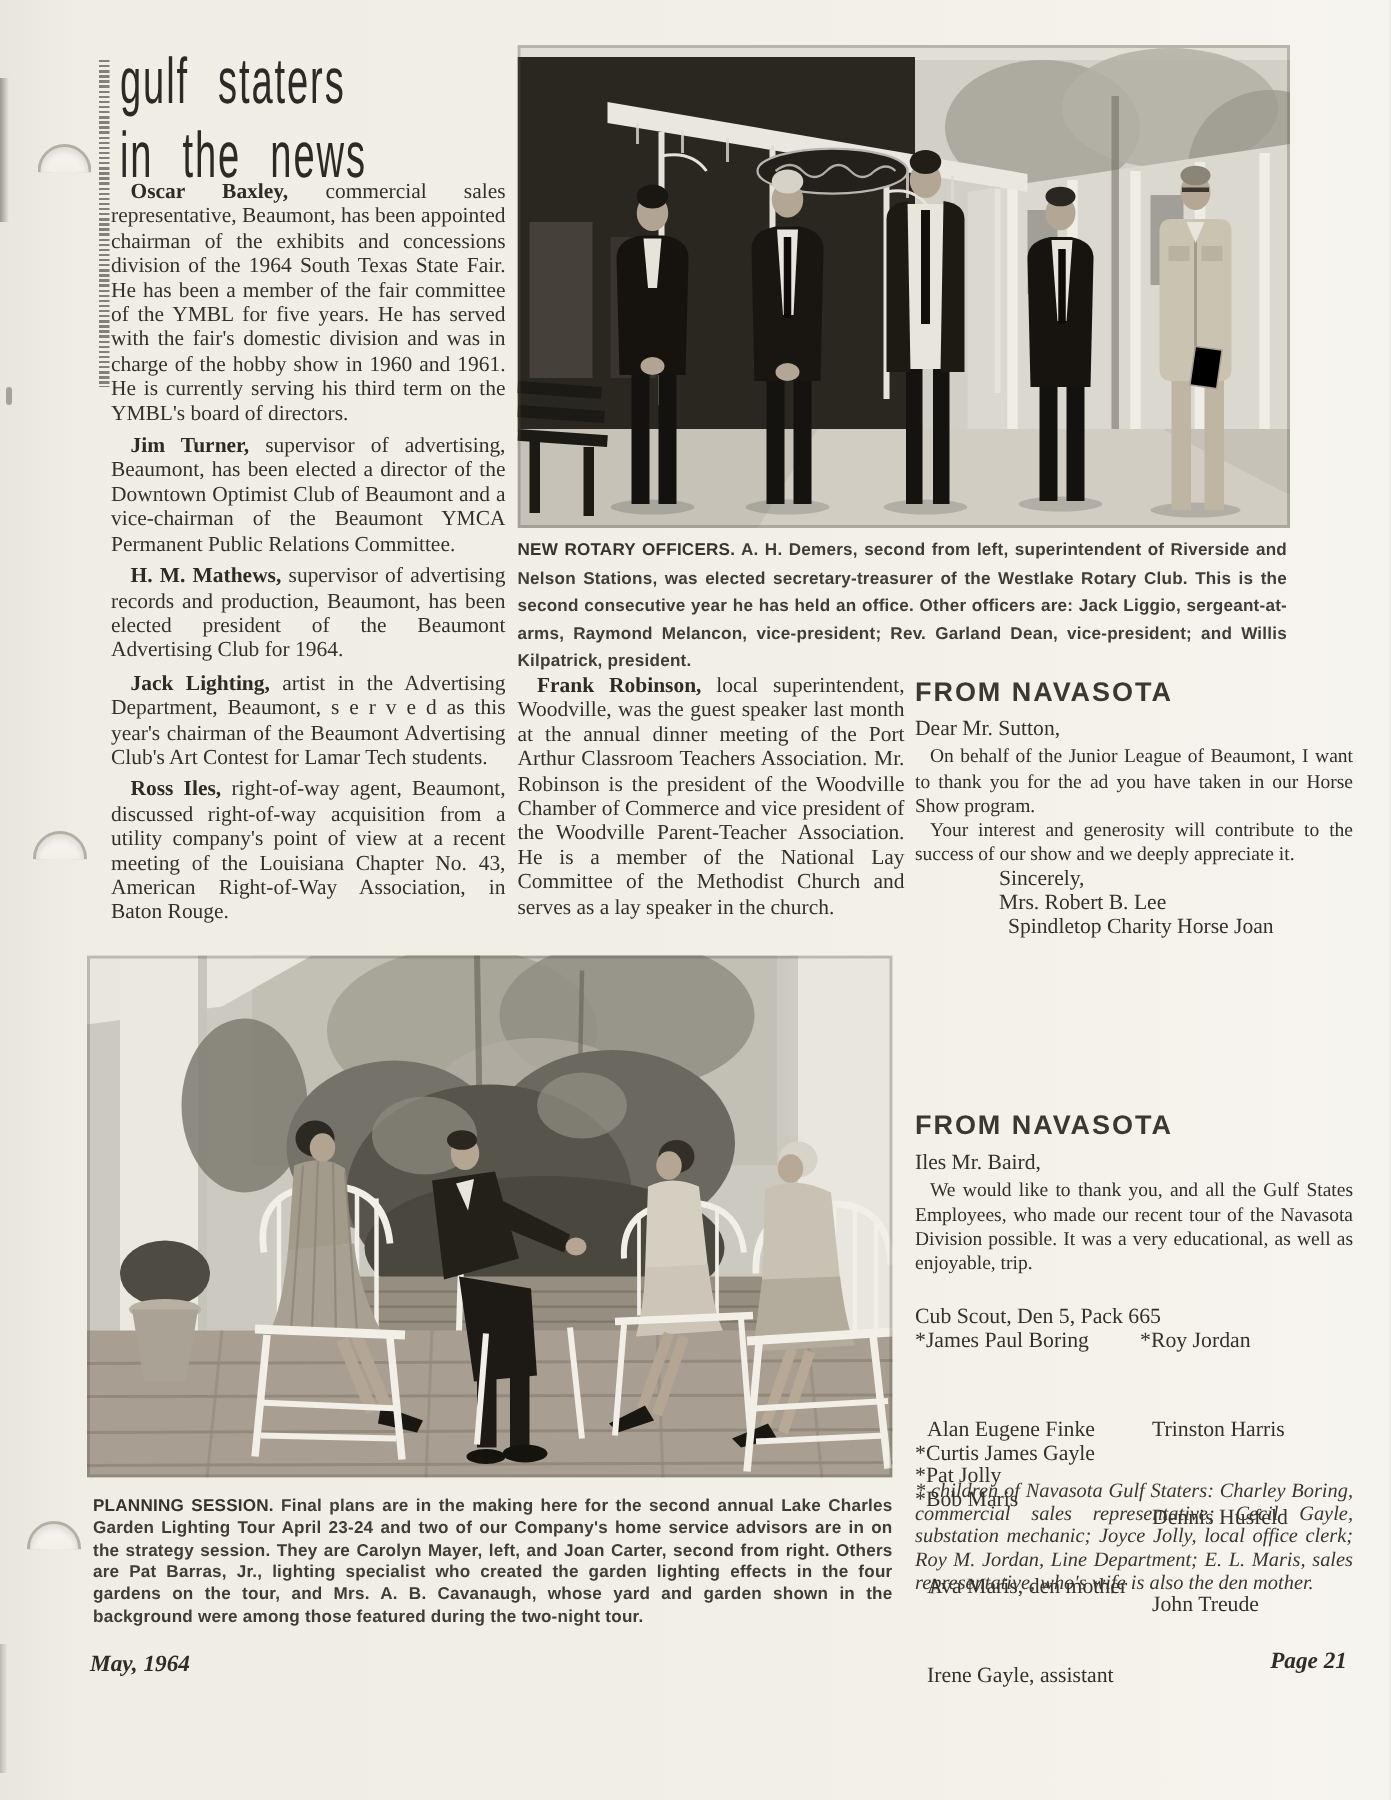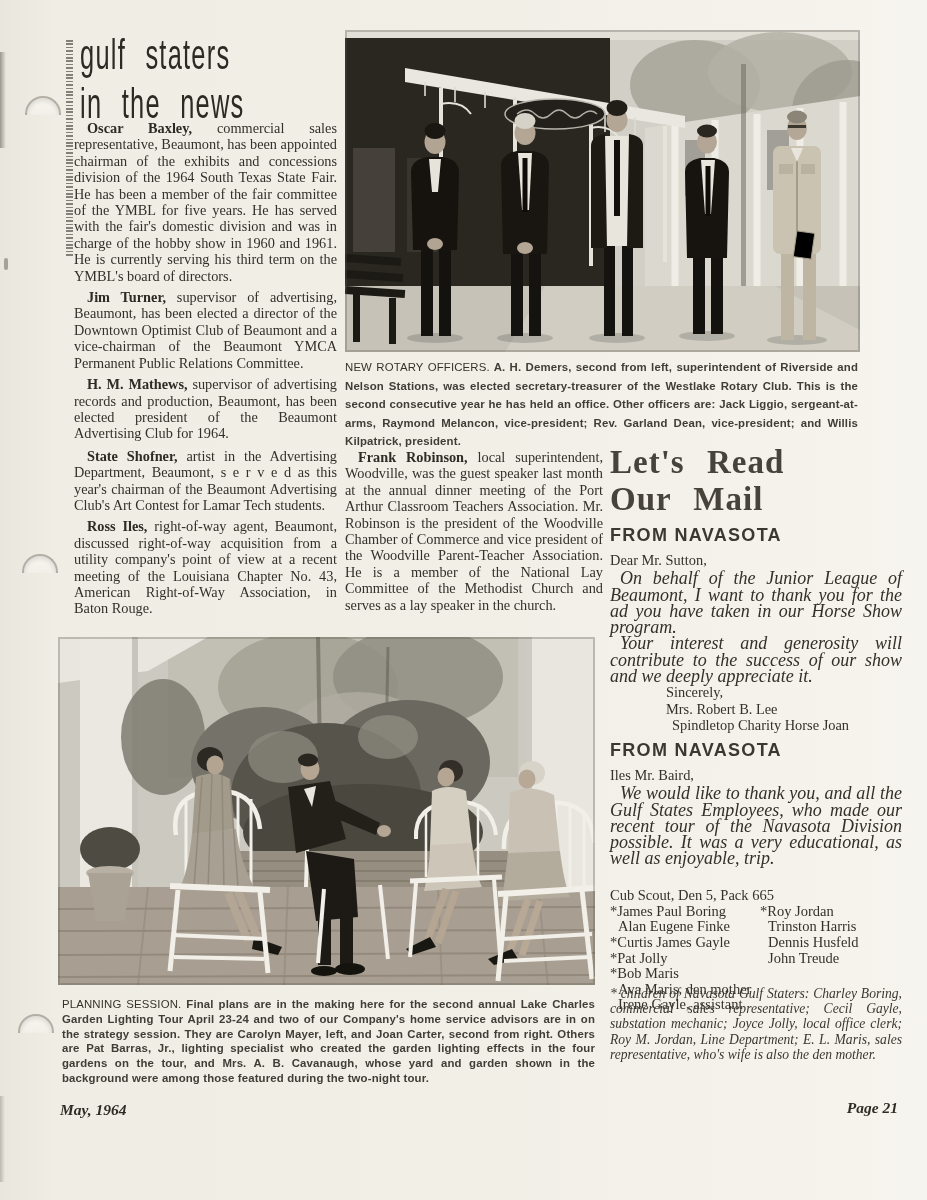--- a/index.html
+++ b/index.html
@@ -24,43 +24,43 @@
   .col-right1{ position:absolute; left:610px; top:444px; width:292px; }
   .col-right2{ position:absolute; left:610px; top:733px; width:292px; }
 
   .news-p { font-size:14.3px; line-height:16.4px; text-align:justify; text-indent:13px; margin-bottom:5px; color:#33302a; }
   .lead { font-weight:700; color:#2e2b25; }
 
   .mail-title { font-size:33px; line-height:37px; font-weight:700; letter-spacing:1px; word-spacing:13px; color:#48433a; }
   .mail-heading { font-family:"Liberation Sans","DejaVu Sans",sans-serif; font-weight:700; font-size:18px;
     letter-spacing:1.3px; color:#3b3831; margin:7px 0 6px; }
   .salutation { font-size:14.4px; line-height:16.3px; margin-bottom:2px; }
-  .letter-p { font-size:18px; line-height:16.3px; text-align:justify; text-indent:10px; color:#33302a;font-style:italic; }
+  .letter-p { font-size:13px; line-height:16.3px; text-align:justify; text-indent:10px; color:#33302a; }
   .closing { font-size:14.4px; line-height:16.3px; padding-left:56px; }
   .closing.sig2 { padding-left:62px; }
 
   .group-line { font-size:14.5px; line-height:16px; margin-top:20px; }
   .names-wrap { display:flex; margin-top:1px; }
   .names-colL { width:150px; }
   .names-colR { flex:1; }
   .name-item { font-size:14.5px; line-height:15.6px; white-space:nowrap; }
-  .name-item.nostar { padding-left:8px; }
+  .name-item.nostar { padding-left:8px;margin-top:43px; }
 
   .footnote { position:absolute; left:610px; top:986px; width:292px; font-style:italic; font-size:13.6px;
     line-height:15.2px; text-align:justify; color:#3b372f; }
 
   
   .photo-top    { position:absolute; left:345px; top:30px;  width:515px; height:322px; }
   .photo-bottom { position:absolute; left:58px;  top:637px; width:537px; height:348px; }
   .photo-top svg, .photo-bottom svg { display:block; width:100%; height:100%; }
 
   
   .caption { position:absolute; font-family:"Liberation Sans","DejaVu Sans",sans-serif; font-weight:700;
     font-size:11.4px; color:#403d36; text-align:justify; letter-spacing:.15px; }
-  .caption b { font-weight:400; color:#363329; }
+  .caption b { font-weight:700; color:#363329; }
   .caption-top    { left:345px; top:358px; width:513px; line-height:18.6px; }
   .caption-bottom { left:62px;  top:997px; width:533px; line-height:14.8px; }
 
   
   .footer-left  { position:absolute; left:60px;  top:1101px; font-style:italic; font-weight:700; font-size:15.5px; color:#2f2c26; }
   .footer-right { position:absolute; left:702px; top:1099px; width:196px; text-align:right;
     font-style:italic; font-weight:700; font-size:15.5px; color:#2f2c26; }
 
   
   .hole { position:absolute; width:36px; height:19px; border:2px solid #b3afa5; border-bottom:none;
@@ -89,21 +89,21 @@
   <div class="masthead-bar"></div>
   <div class="masthead-text">
     <div>gulf staters</div>
     <div>in the news</div>
   </div>
 
   <section class="col-left">
     <p class="news-p"><b class="lead">Oscar Baxley,</b> <span>commercial sales representative, Beaumont, has been appointed chairman of the exhibits and concessions division of the 1964 South Texas State Fair. He has been a member of the fair committee of the YMBL for five years. He has served with the fair's domestic division and was in charge of the hobby show in 1960 and 1961. He is currently serving his third term on the YMBL's board of directors.</span></p>
     <p class="news-p"><b class="lead">Jim Turner,</b> <span>supervisor of advertising, Beaumont, has been elected a director of the Downtown Optimist Club of Beaumont and a vice-chairman of the Beaumont YMCA Permanent Public Relations Committee.</span></p>
     <p class="news-p"><b class="lead">H. M. Mathews,</b> <span>supervisor of advertising records and production, Beaumont, has been elected president of the Beaumont Advertising Club for 1964.</span></p>
-    <p class="news-p" style="margin-top:6px"><b class="lead">State Shofner,</b> <span>artist in the Advertising Department, Beaumont, s e r v e d as this year's chairman of the Beaumont Advertising Club's Art Contest for Lamar Tech students.</span></p>
+    <p class="news-p" style="margin-top:6px"><b class="lead">Jack Lighting,</b> <span>artist in the Advertising Department, Beaumont, s e r v e d as this year's chairman of the Beaumont Advertising Club's Art Contest for Lamar Tech students.</span></p>
     <p class="news-p"><b class="lead">Ross Iles,</b> <span>right-of-way agent, Beaumont, discussed right-of-way acquisition from a utility company's point of view at a recent meeting of the Louisiana Chapter No. 43, American Right-of-Way Association, in Baton Rouge.</span></p>
   </section>
 
   <figure class="photo-top">
     <svg viewBox="0 0 515 322" preserveAspectRatio="none">
       <rect width="515" height="322" fill="#d2cfc7"></rect>
       <rect width="515" height="10" fill="#e2dfd7"></rect>
 
       <g>
         <ellipse cx="350" cy="55" rx="65" ry="45" fill="#a7a499" opacity=".85"></ellipse>
@@ -232,24 +232,20 @@
     </svg>
   </figure>
 
   <p class="caption caption-top"><b>NEW ROTARY OFFICERS.</b> <span>A. H. Demers, second from left, superintendent of Riverside and Nelson Stations, was elected secretary-treasurer of the Westlake Rotary Club. This is the second consecutive year he has held an office. Other officers are: Jack Liggio, sergeant-at-arms, Raymond Melancon, vice-president; Rev. Garland Dean, vice-president; and Willis Kilpatrick, president.</span></p>
 
   <section class="col-mid">
     <p class="news-p"><b class="lead">Frank Robinson,</b> <span>local superintendent, Woodville, was the guest speaker last month at the annual dinner meeting of the Port Arthur Classroom Teachers Association. Mr. Robinson is the president of the Woodville Chamber of Commerce and vice president of the Woodville Parent-Teacher Association. He is a member of the National Lay Committee of the Methodist Church and serves as a lay speaker in the church.</span></p>
   </section>
 
   <section class="col-right1">
-    <div class="mail-title">
-      <div>Let's Read</div>
-      <div>Our Mail</div>
-    </div>
     <h2 class="mail-heading">FROM NAVASOTA</h2>
     <p class="salutation">Dear Mr. Sutton,</p>
     <p class="letter-p">On behalf of the Junior League of Beaumont, I want to thank you for the ad you have taken in our Horse Show program.</p>
     <p class="letter-p">Your interest and generosity will contribute to the success of our show and we deeply appreciate it.</p>
     <p class="closing">Sincerely,</p>
     <p class="closing">Mrs. Robert B. Lee</p>
     <p class="closing sig2">Spindletop Charity Horse Joan</p>
   </section>
 
   <section class="col-right2">

